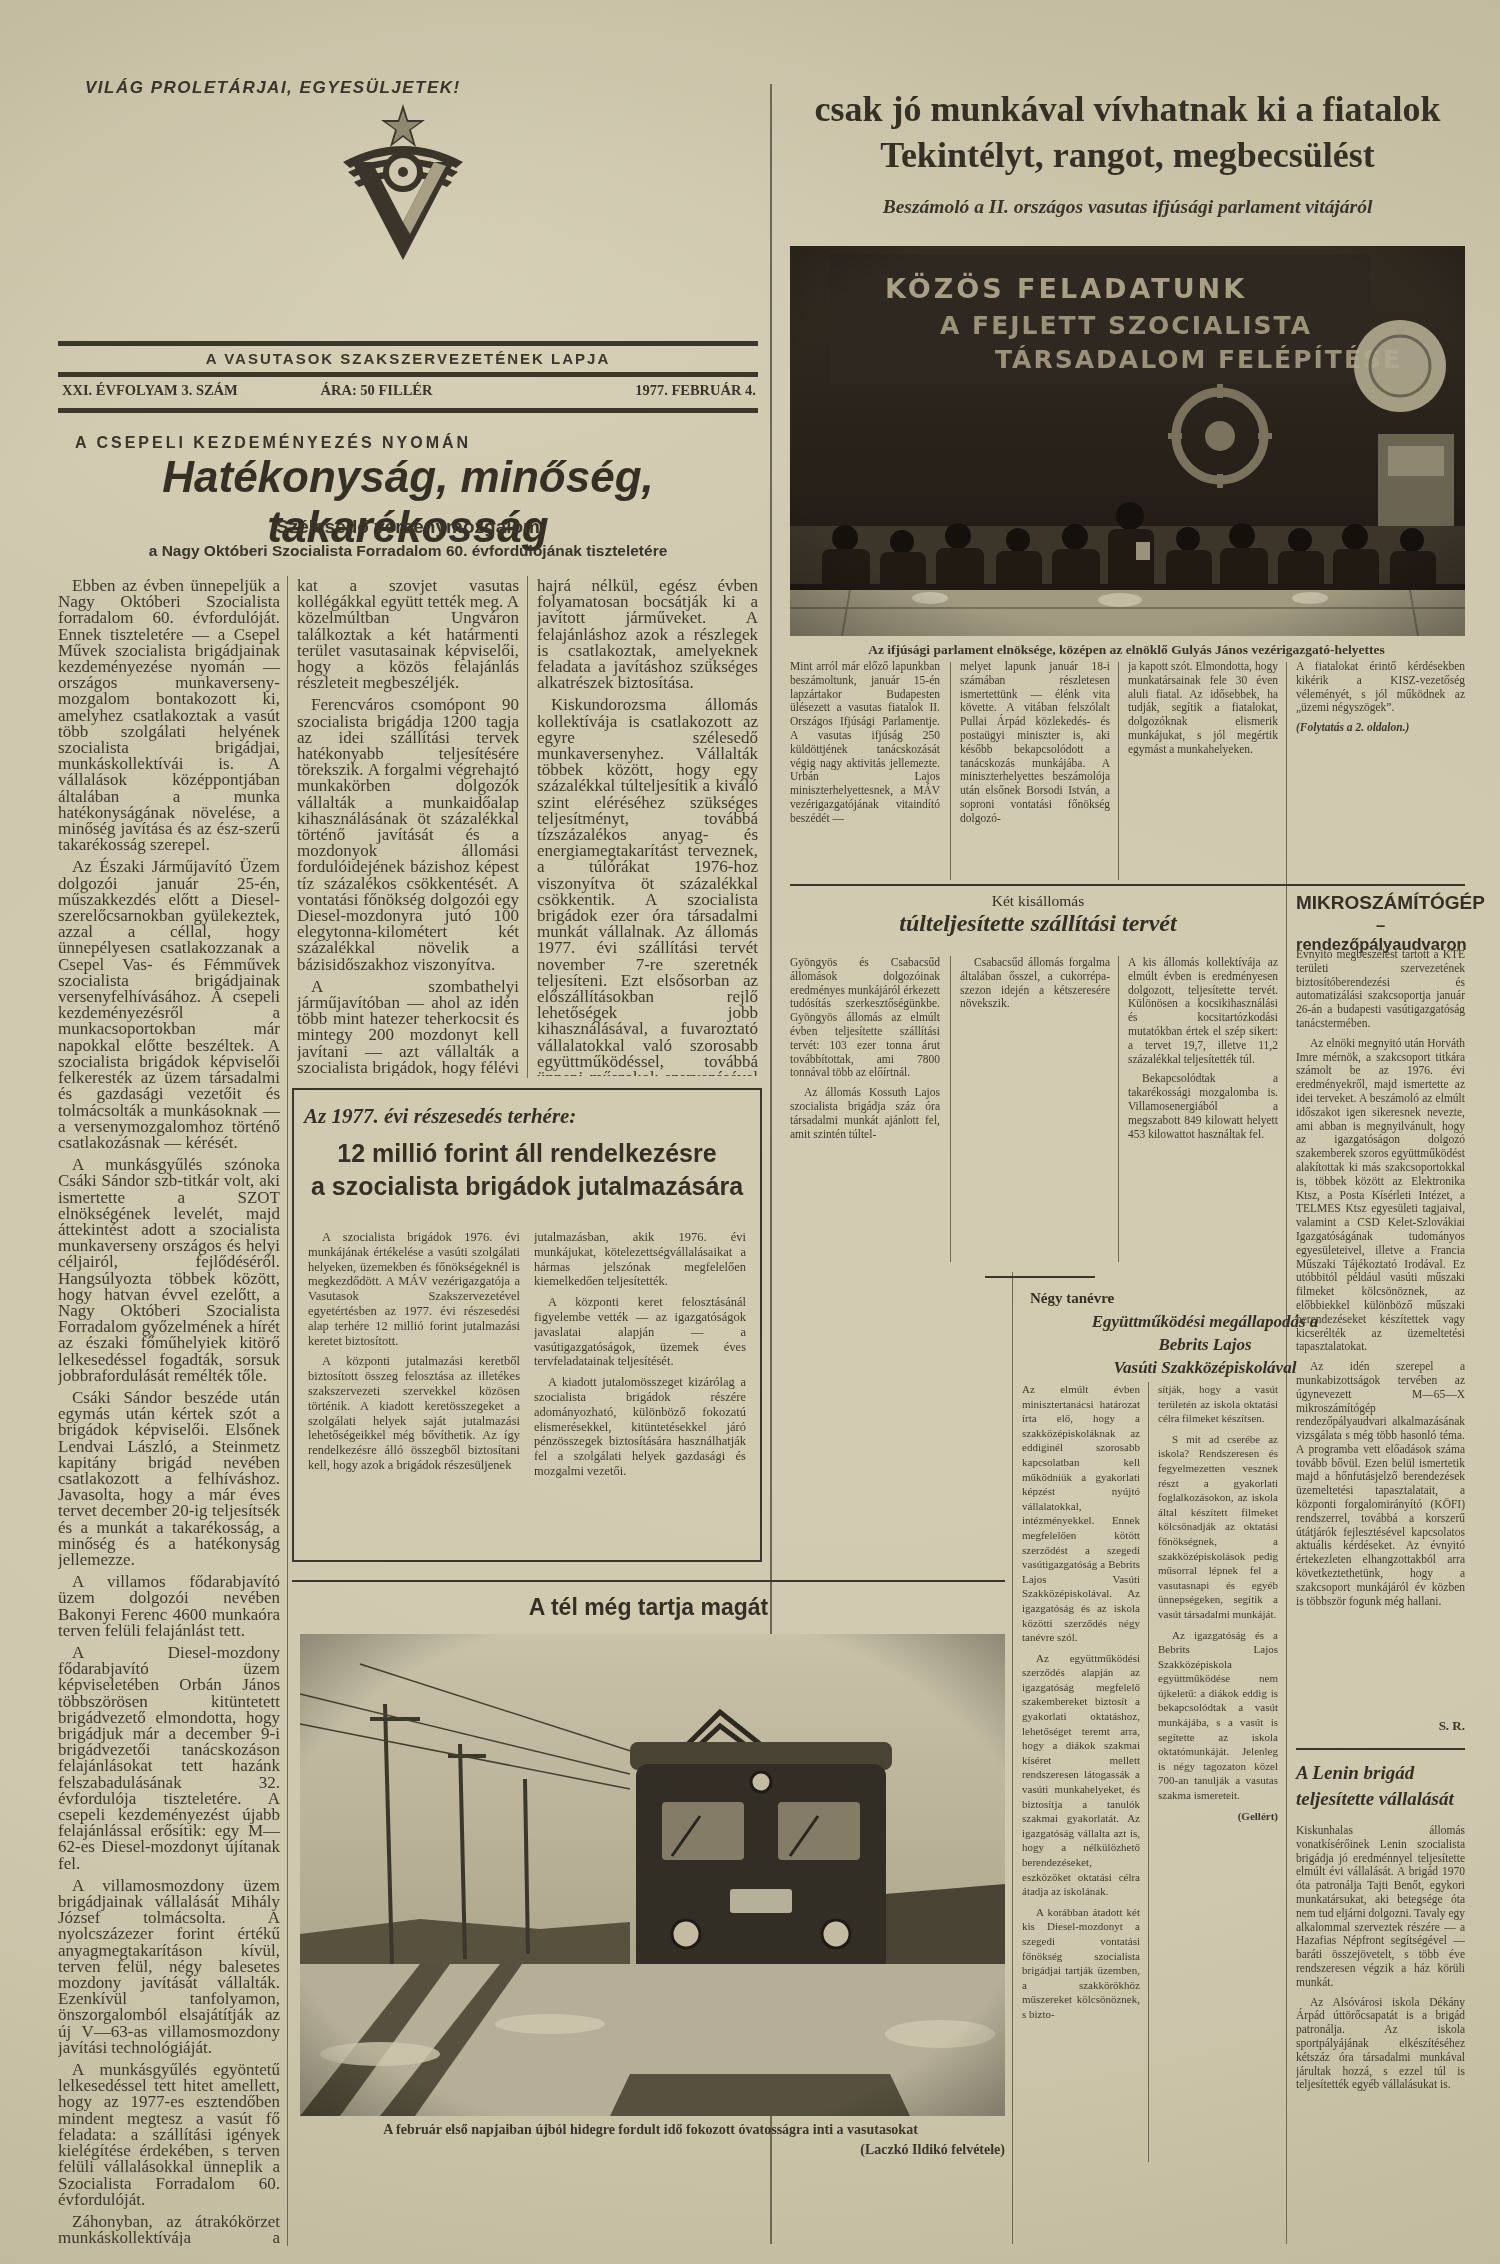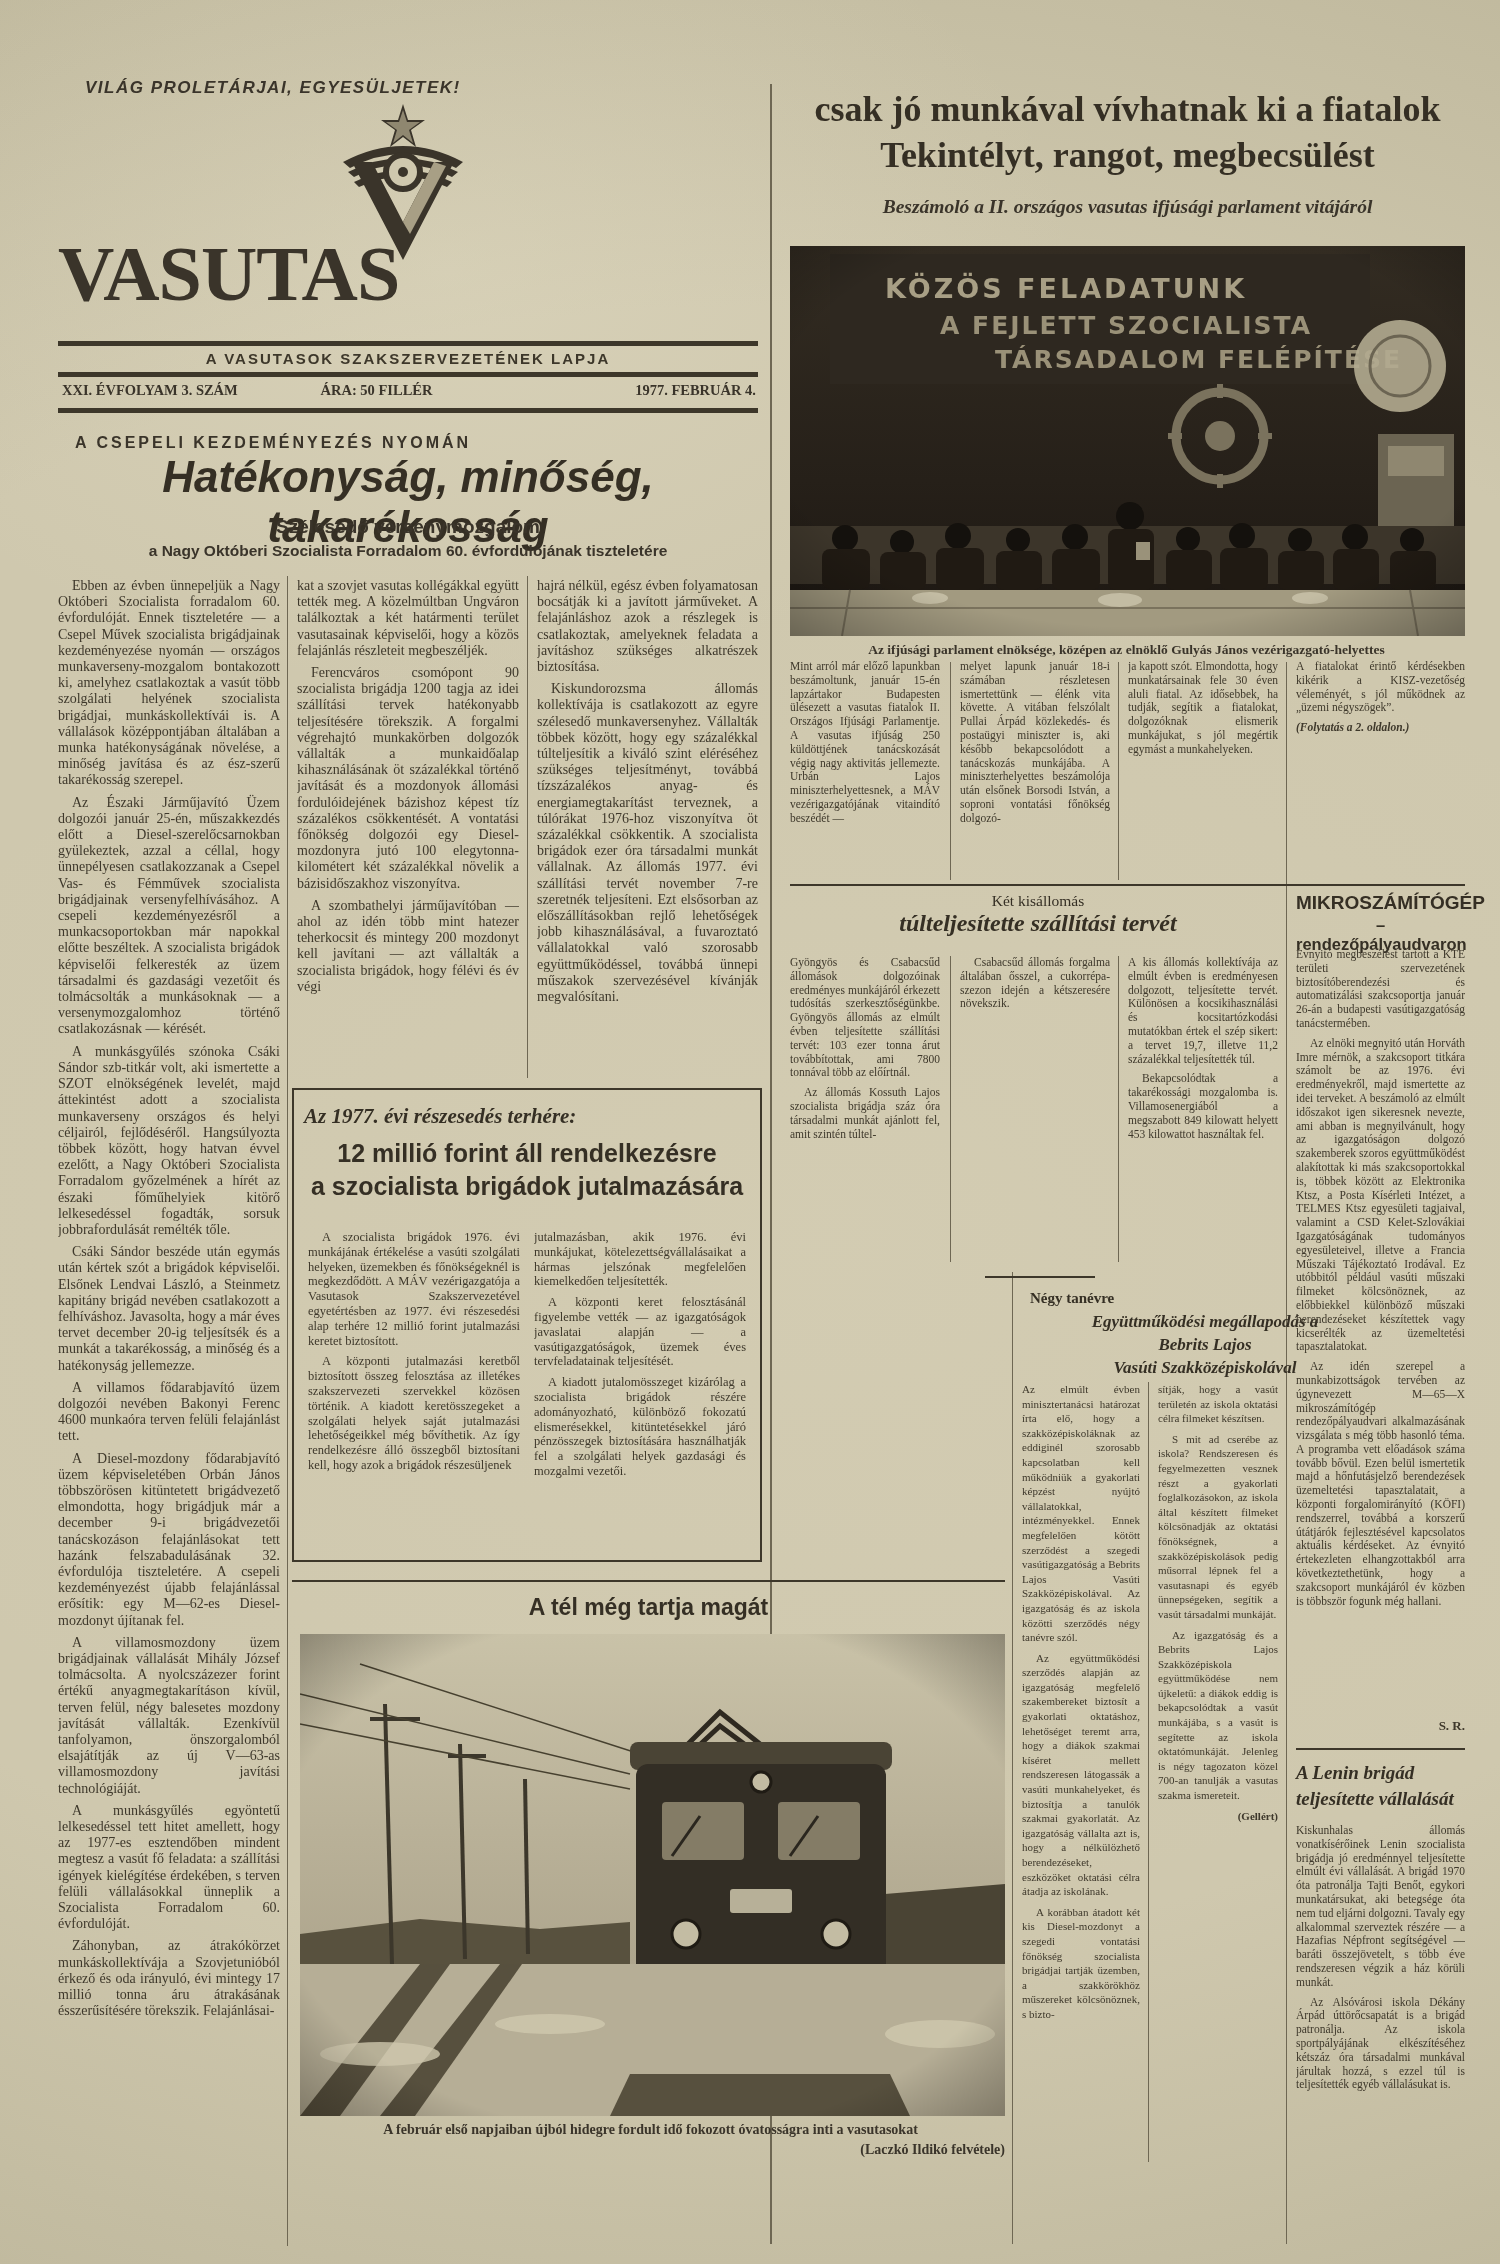--- a/index.html
+++ b/index.html
@@ -9,21 +9,21 @@
       radial-gradient(ellipse 1400px 900px at 55% 55%, rgba(222,215,190,.25), rgba(0,0,0,0) 75%),
       radial-gradient(ellipse 2100px 1500px at 50% 50%, #cfc8ae 55%, #b9b296 100%),
       #cac3a9;
     font-family:"Liberation Serif", serif; color:#3e382b;}
   .abs{position:absolute;}
   .rule{background:#3d372a;}
   .hair{background:#6e6753;}
   .just{text-align:justify;}
   p{margin:0 0 6px 0;text-indent:14px;}
   p.noind{text-indent:0;}
-  .body13{font-size:14px;line-height:16.2px;}
+  .body13{font-size:17px;line-height:16.2px;}
   .body12{font-size:12.5px;line-height:14.8px;}
   .body11{font-size:11.5px;line-height:13.8px;}
   .body10{font-size:11px;line-height:14.6px;}
   .kicker-sans{font-family:"Liberation Sans",sans-serif;font-weight:bold;letter-spacing:3px;font-size:16px;color:#3a342a;}
   .deck{font-family:"Liberation Sans",sans-serif;font-weight:bold;color:#3a342a;text-align:center;}
   .cont{font-weight:bold;font-style:italic;}
   .sig{font-weight:bold;text-align:right;}
   svg text{font-family:"DejaVu Sans",sans-serif;}
 </style>
 </head>
@@ -39,21 +39,20 @@
     <path d="M5,62 Q65,30 125,62 L118,68 Q65,40 12,68 Z" fill="#3a342a"></path>
     <path d="M10,72 Q65,44 120,72 L114,77 Q65,52 16,77 Z" fill="#3a342a"></path>
     <path d="M16,82 Q65,58 114,82 L109,87 Q65,66 21,87 Z" fill="#3a342a"></path>
     <circle cx="65" cy="72" r="17" fill="#cfc8ae" stroke="#3a342a" stroke-width="6"></circle>
     <circle cx="65" cy="72" r="5" fill="#3a342a"></circle>
     <path d="M14,62 L65,160 L116,62 L96,62 L65,122 L34,62 Z" fill="#3a342a"></path>
     <path d="M96,62 L65,122 L72,134 L108,66 Z" fill="#a89f85"></path>
   </svg>
 
   <div class="abs" style="left:58px;top:224px;width:700px;display:flex;justify-content:space-between;font-weight:bold;font-size:78px;line-height:100px;letter-spacing:-1px;color:#3a342a;font-family:'Liberation Serif',serif;">
-    <span>VASUTAS</span>
   </div>
 
   <div class="abs rule" style="left:58px;top:341px;width:700px;height:5px;"></div>
   <div class="abs" style="left:58px;top:350px;width:700px;text-align:center;font-family:'Liberation Sans',sans-serif;font-weight:bold;font-size:15px;letter-spacing:2px;color:#3d372a;">A VASUTASOK SZAKSZERVEZETÉNEK LAPJA</div>
   <div class="abs rule" style="left:58px;top:372px;width:700px;height:5px;"></div>
 
   <div class="abs" style="left:62px;top:382px;width:694px;display:flex;justify-content:space-between;font-weight:bold;font-size:14.5px;color:#3a342a;">
     <span>XXI. ÉVFOLYAM 3. SZÁM</span>
     <span style="margin-left:-120px;">ÁRA: 50 FILLÉR</span>
     <span>1977. FEBRUÁR 4.</span>

